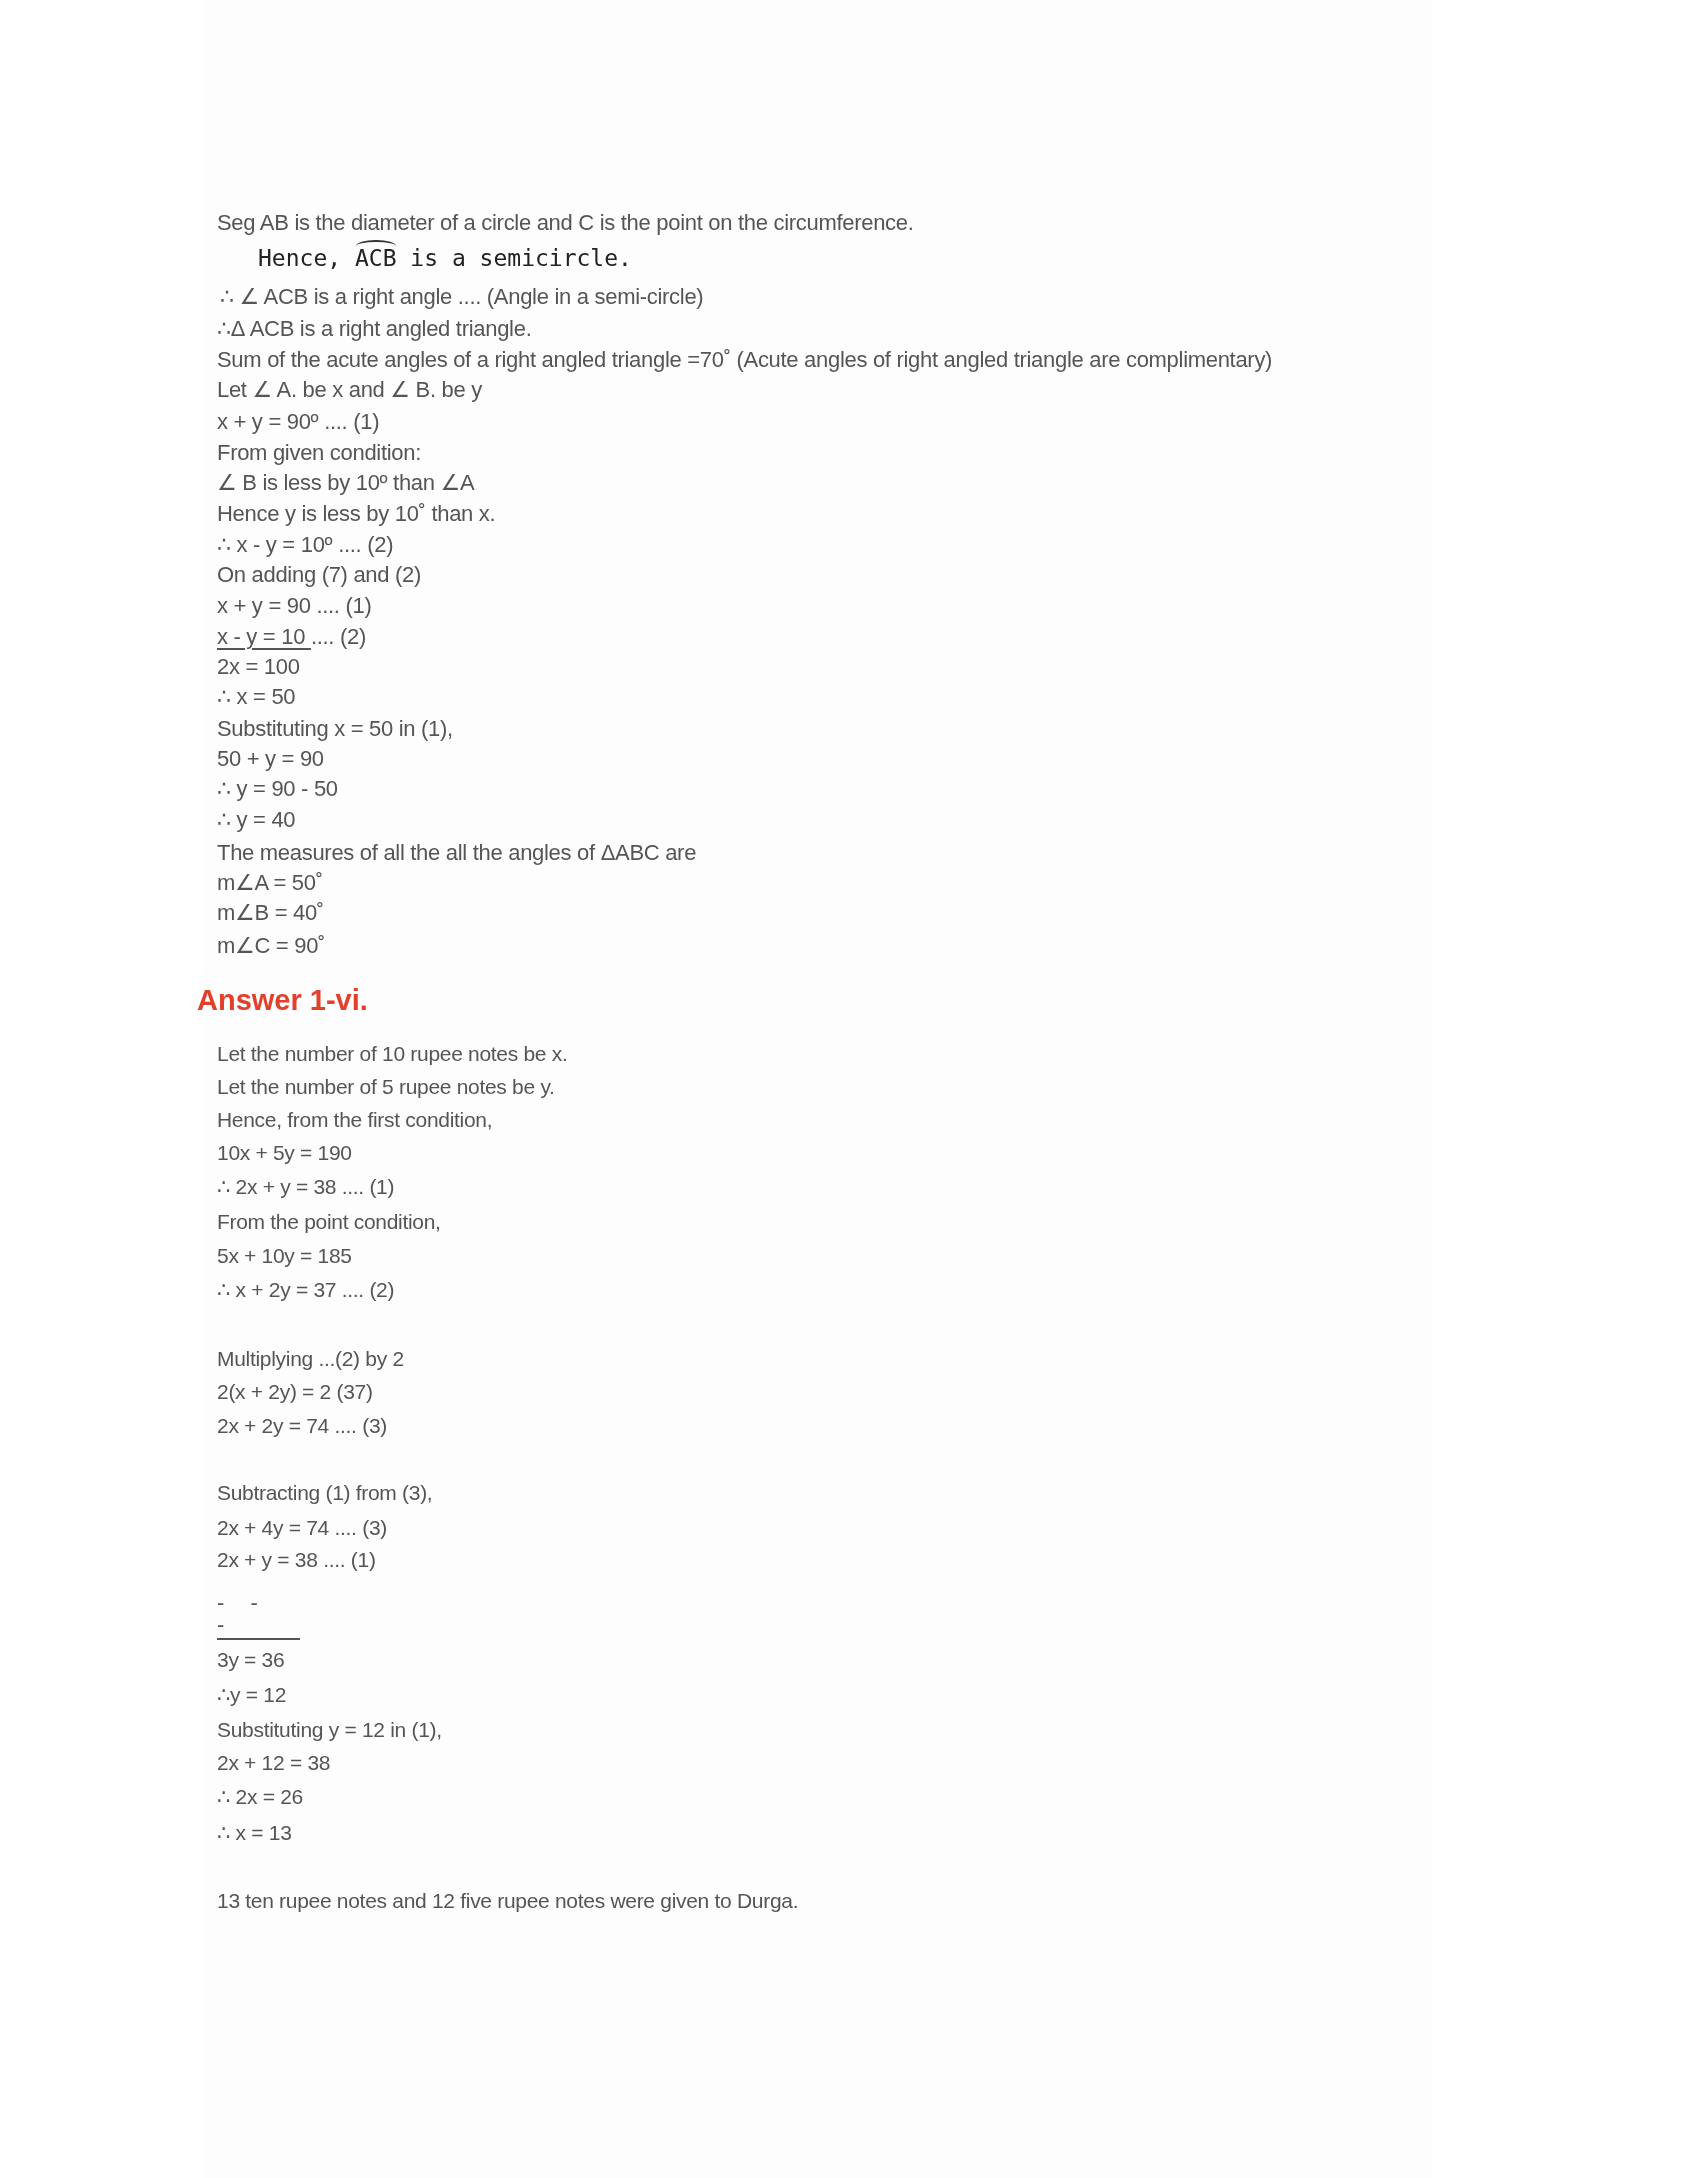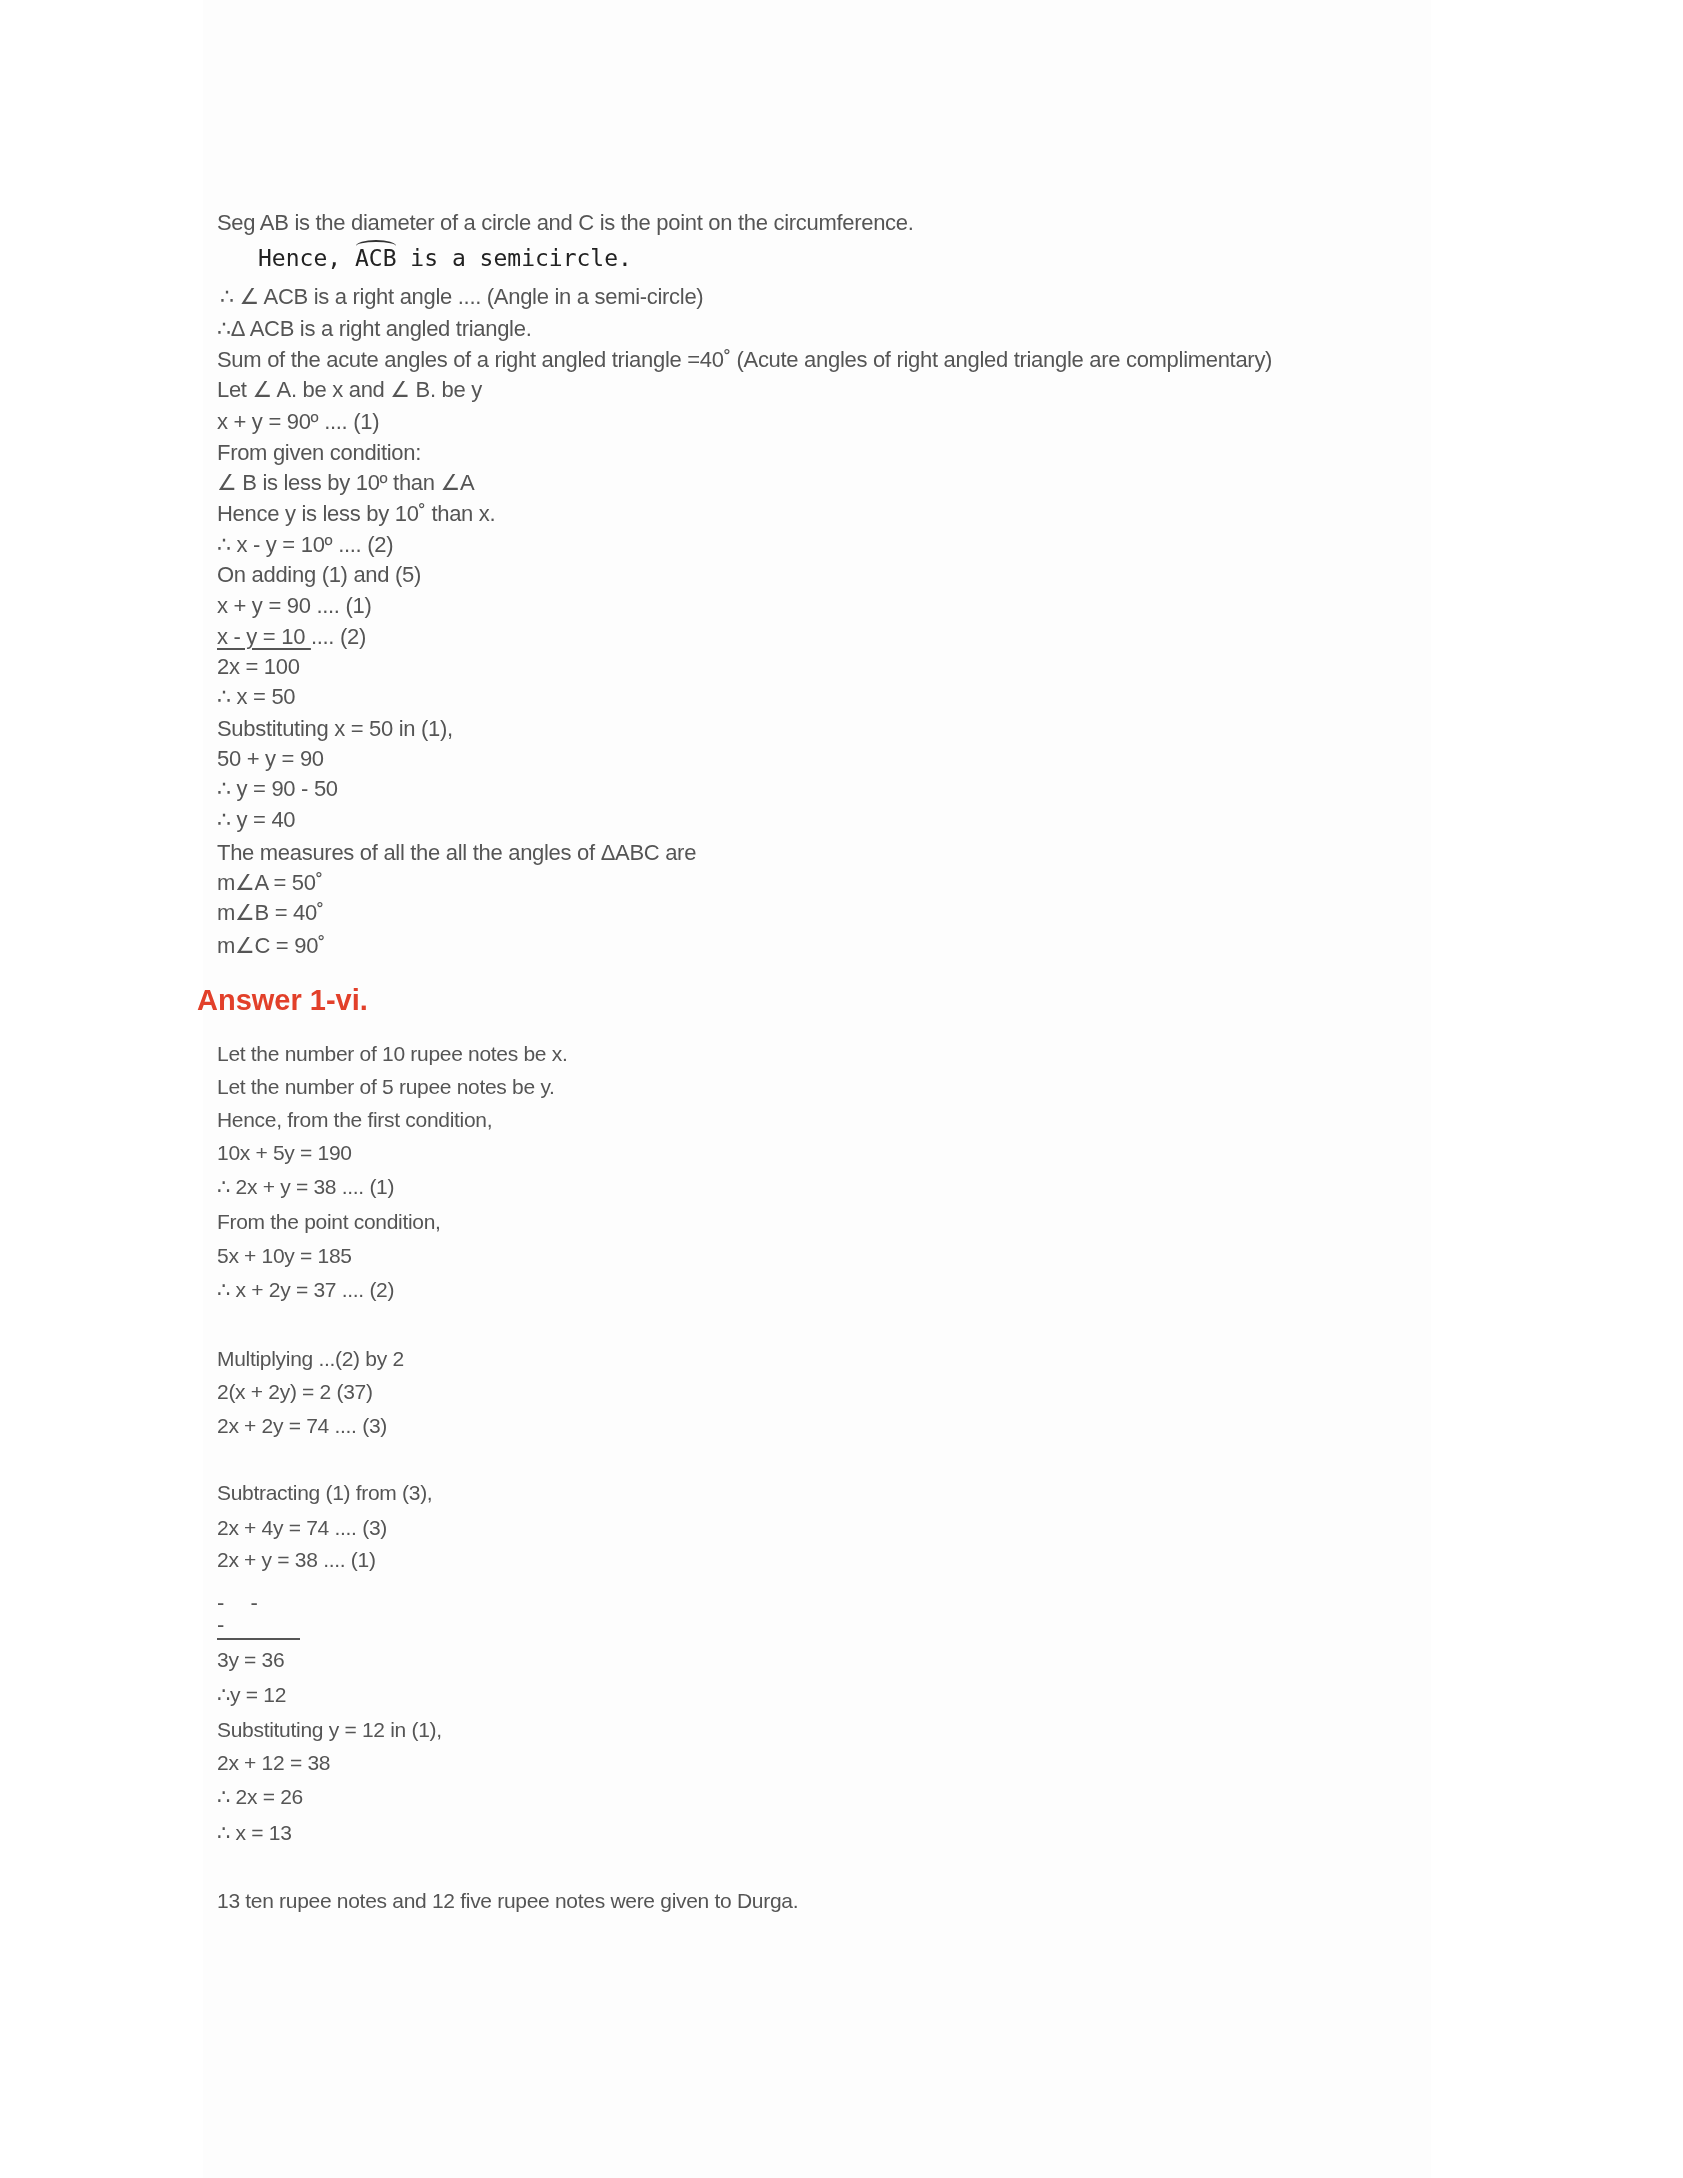--- a/index.html
+++ b/index.html
@@ -21,28 +21,28 @@
 </style>
 </head>
 <body>
 
 <div class="panel"></div>
 
 <div class="line s1" style="top:212px">Seg AB is the diameter of a circle and C is the point on the circumference.</div>
 <div class="line mono" style="top:247px"><span>Hence,</span> <span class="arc">ACB</span> <span>is a semicircle.</span></div>
 <div class="line s1" style="top:286px;left:220px">∴ ∠ ACB is a right angle .... (Angle in a semi-circle)</div>
 <div class="line s1" style="top:318px">∴Δ ACB is a right angled triangle.</div>
-<div class="line s1" style="top:349px">Sum of the acute angles of a right angled triangle =40˚ (Acute angles of right angled triangle are complimentary)</div>
+<div class="line s1" style="top:349px">Sum of the acute angles of a right angled triangle =70˚ (Acute angles of right angled triangle are complimentary)</div>
 <div class="line s1" style="top:379px">Let ∠ A. be x and ∠ B. be y</div>
 <div class="line s1" style="top:411px">x + y = 90º  .... (1)</div>
 <div class="line s1" style="top:442px">From given condition:</div>
 <div class="line s1" style="top:472px">∠ B is less by 10º than ∠A</div>
 <div class="line s1" style="top:503px">Hence y is less by 10˚ than x.</div>
 <div class="line s1" style="top:534px">∴ x - y = 10º .... (2)</div>
-<div class="line s1" style="top:564px">On adding (1) and (5)</div>
+<div class="line s1" style="top:564px">On adding (7) and (2)</div>
 <div class="line s1" style="top:595px">x + y = 90 .... (1)</div>
 <div class="line s1" style="top:626px"><span class="u">x - y = 10 </span><span> .... (2)</span></div>
 <div class="line s1" style="top:656px"> 2x = 100</div>
 <div class="line s1" style="top:686px">∴ x = 50</div>
 <div class="line s1" style="top:718px">Substituting x = 50 in (1),</div>
 <div class="line s1" style="top:748px">50 + y = 90</div>
 <div class="line s1" style="top:778px">∴ y = 90 - 50</div>
 <div class="line s1" style="top:809px">∴ y = 40</div>
 <div class="line s1" style="top:842px">The measures of all the all the angles of ΔABC are</div>
 <div class="line s1" style="top:872px">m∠A = 50˚</div>

